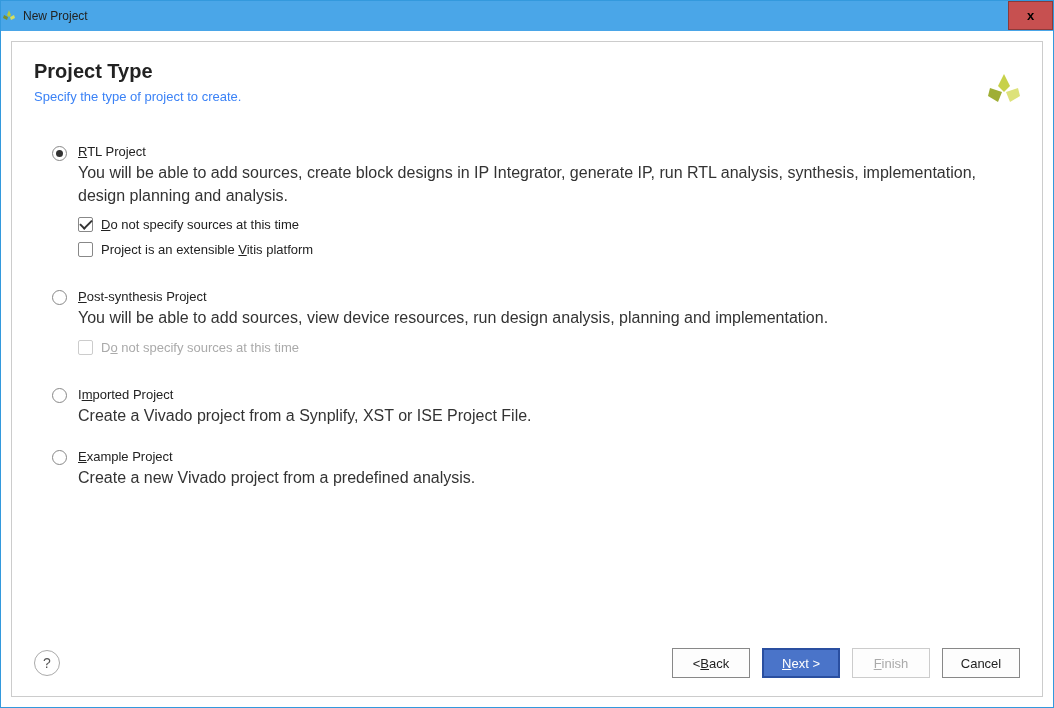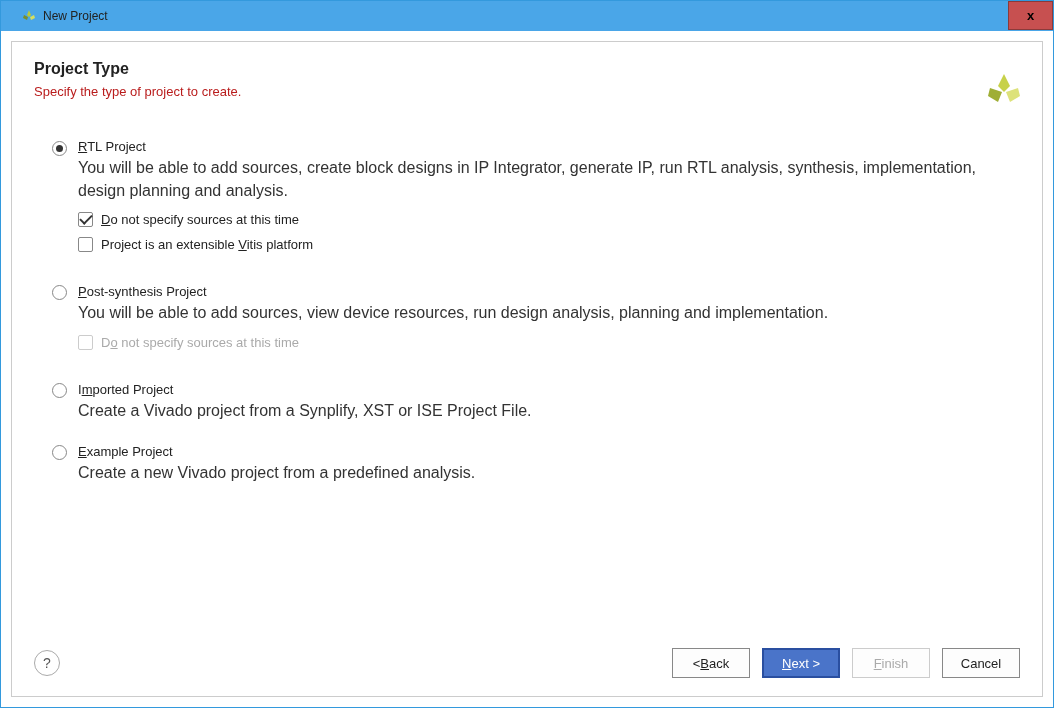--- a/index.html
+++ b/index.html
@@ -17,21 +17,21 @@
   border: 1px solid #3399dd;
   background: #fff;
   display: flex;
   flex-direction: column;
 }
 .titlebar {
   height: 30px;
   background: #4aa6e8;
   display: flex;
   align-items: center;
-  padding-left: 20px;
+  padding-left: 0;
   position: relative;
 }
 .titlebar .app-icon {
   width: 16px; height: 16px;
   margin-right: 6px;
   position: relative;
 }
 .titlebar .title-text {
   color: #222;
   font-size: 12px;
@@ -55,28 +55,28 @@
   border: 1px solid #ccc;
   display: flex;
   flex-direction: column;
   position: relative;
 }
 .header-block {
   padding: 18px 22px 10px 22px;
   position: relative;
 }
 .header-block h1 {
-  font-size: 16px;
+  font-size: 20px;
   font-weight: bold;
   color: #222;
   margin-bottom: 6px;
 }
 .header-block .subtitle {
   font-size: 13px;
-  color: #b91c1c;
+  color: #3b82f6;
 }
 .logo-corner {
   position: absolute;
   right: 18px;
   top: 28px;
 }
 .body-block {
   flex: 1;
   padding: 30px 40px 10px 40px;
   overflow-y: auto;

